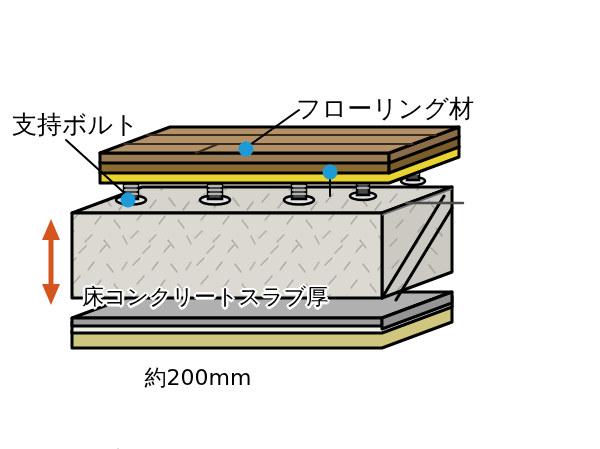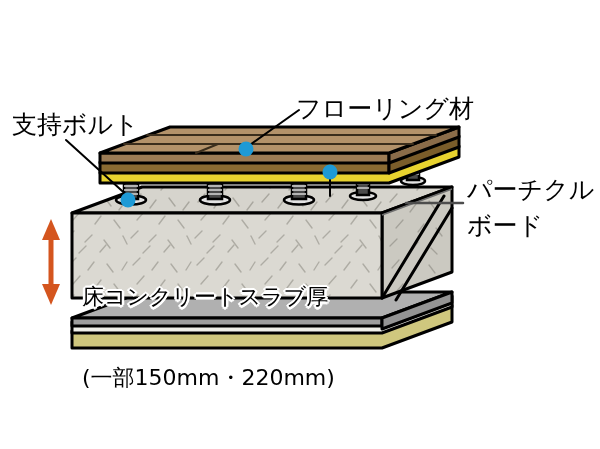--- a/index.html
+++ b/index.html
@@ -266,20 +266,20 @@
       <circle cx="330" cy="172" r="7.5" fill="#1e9ad6"></circle>
       <circle cx="128" cy="200" r="7.5" fill="#1e9ad6"></circle>
     </g>
 
   </svg>
 
   <div class="lbl" id="label-support-bolt">支持ボルト</div>
 
   <div class="lbl" id="label-flooring">フローリング材</div>
 
-  <div class="lbl" id="label-particle-board"><span>パーチクル</span><br><span>ボード</span></div>
 
   <div class="slab-text">
     <div>床コンクリートスラブ厚</div>
+    <div>約200mm</div>
     <div>(一部150mm・220mm)</div>
   </div>
 
 </div>
 
 </body></html>

